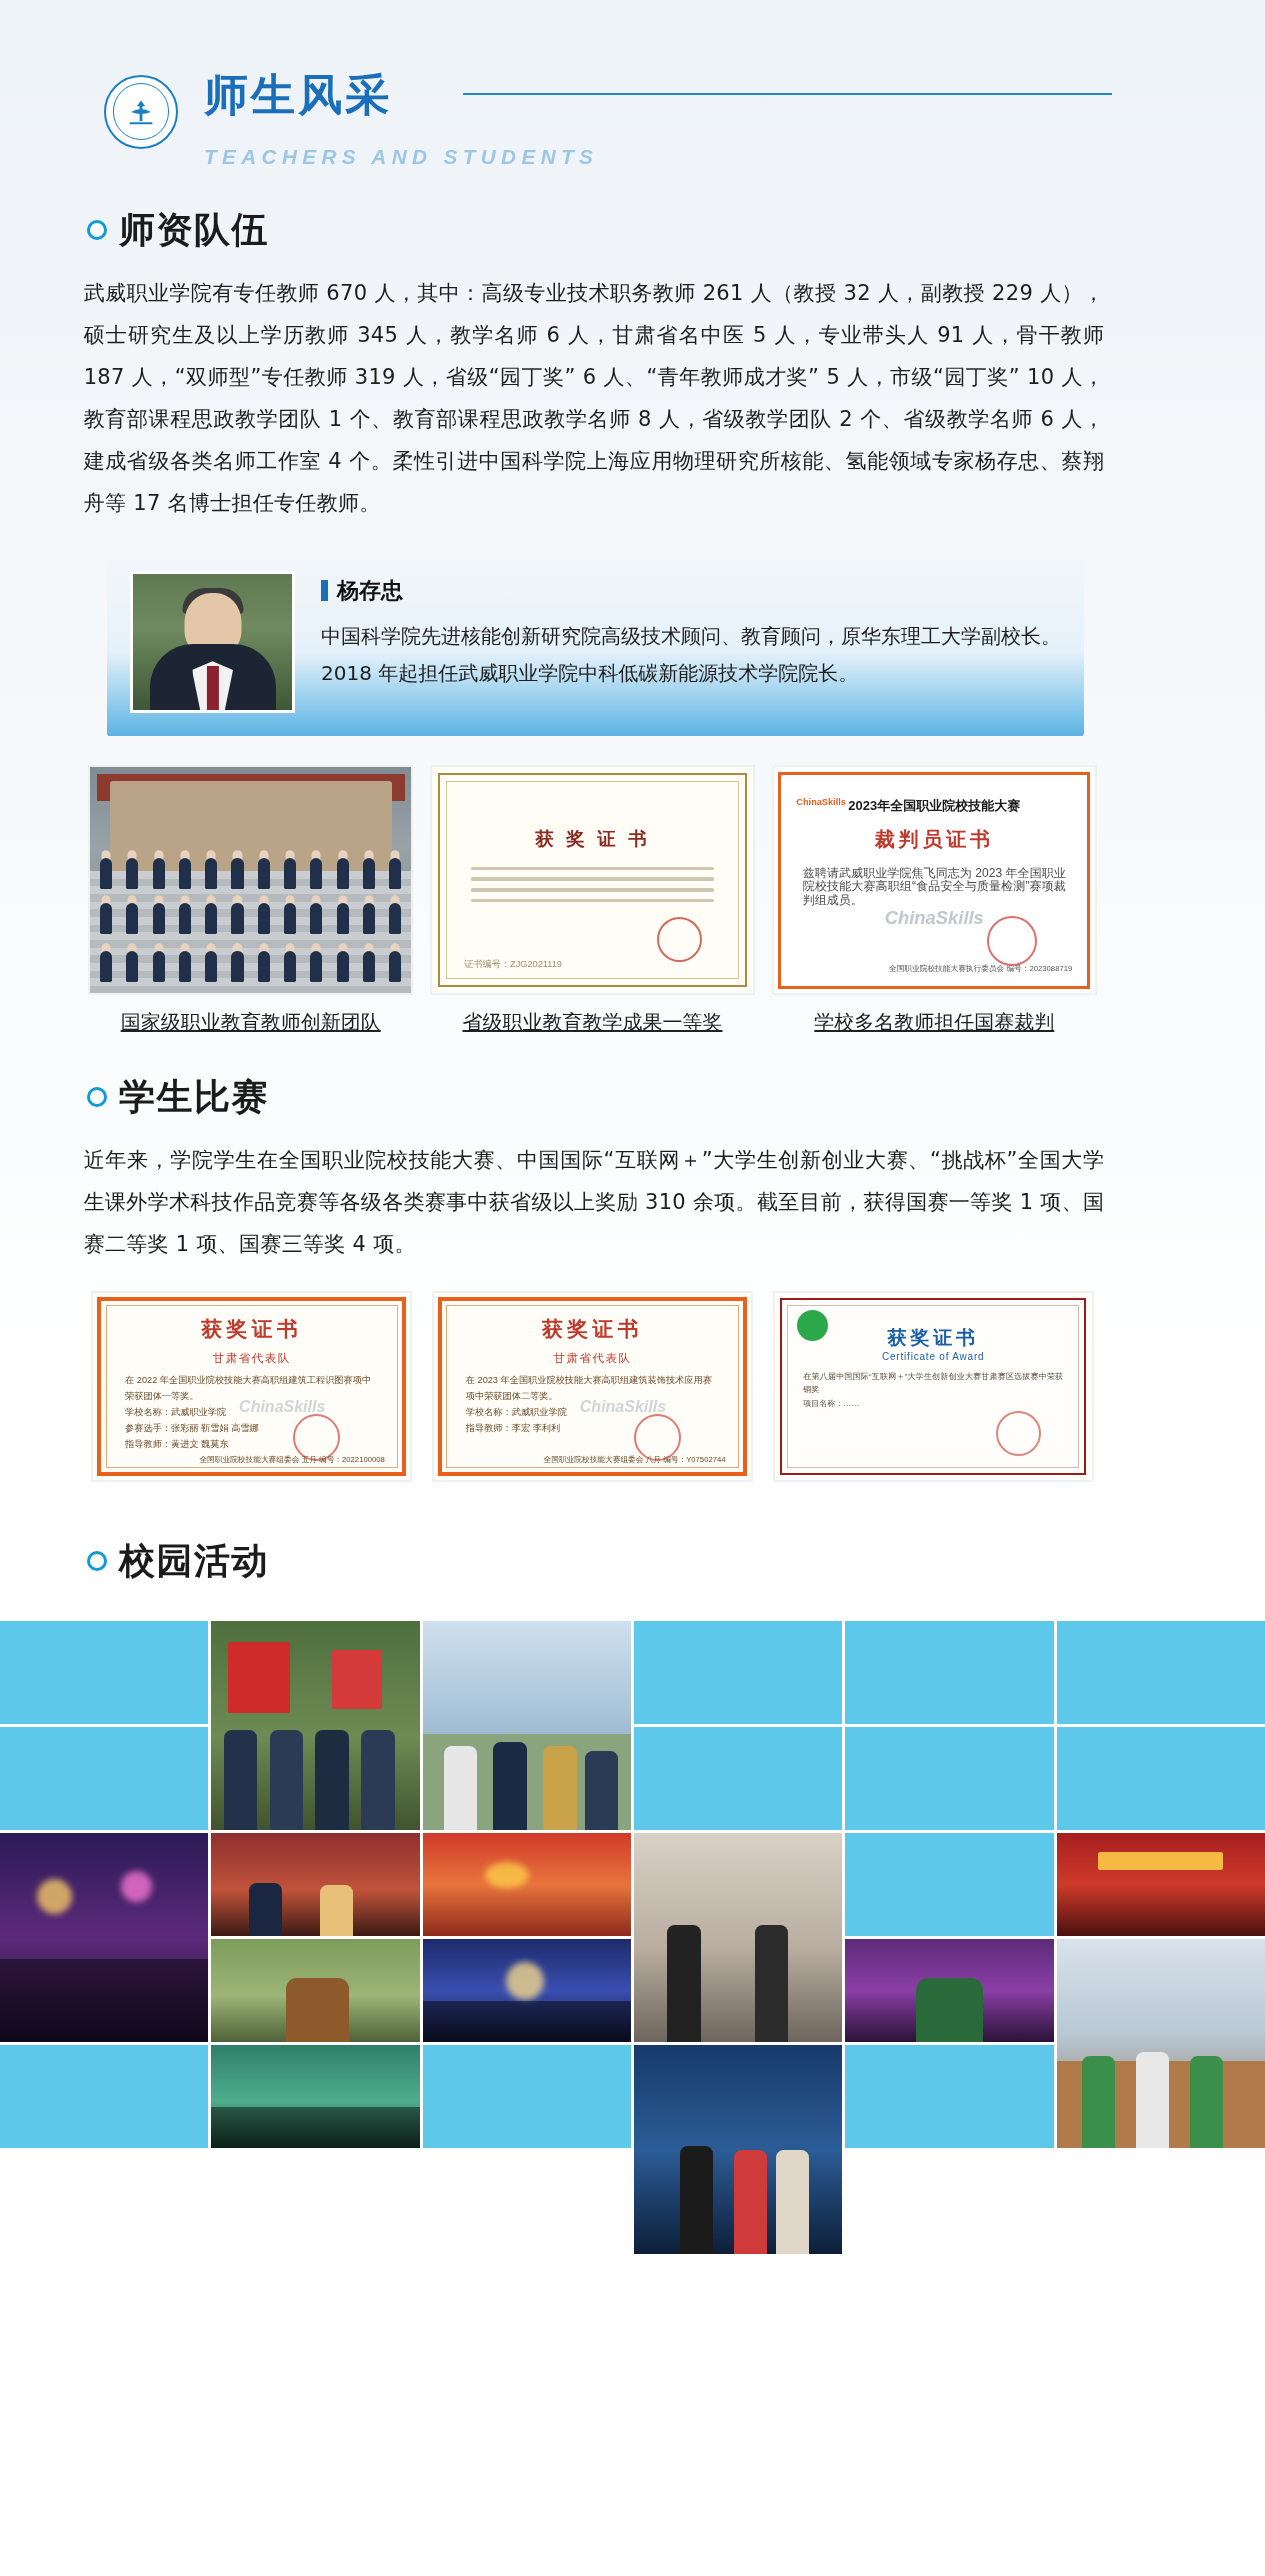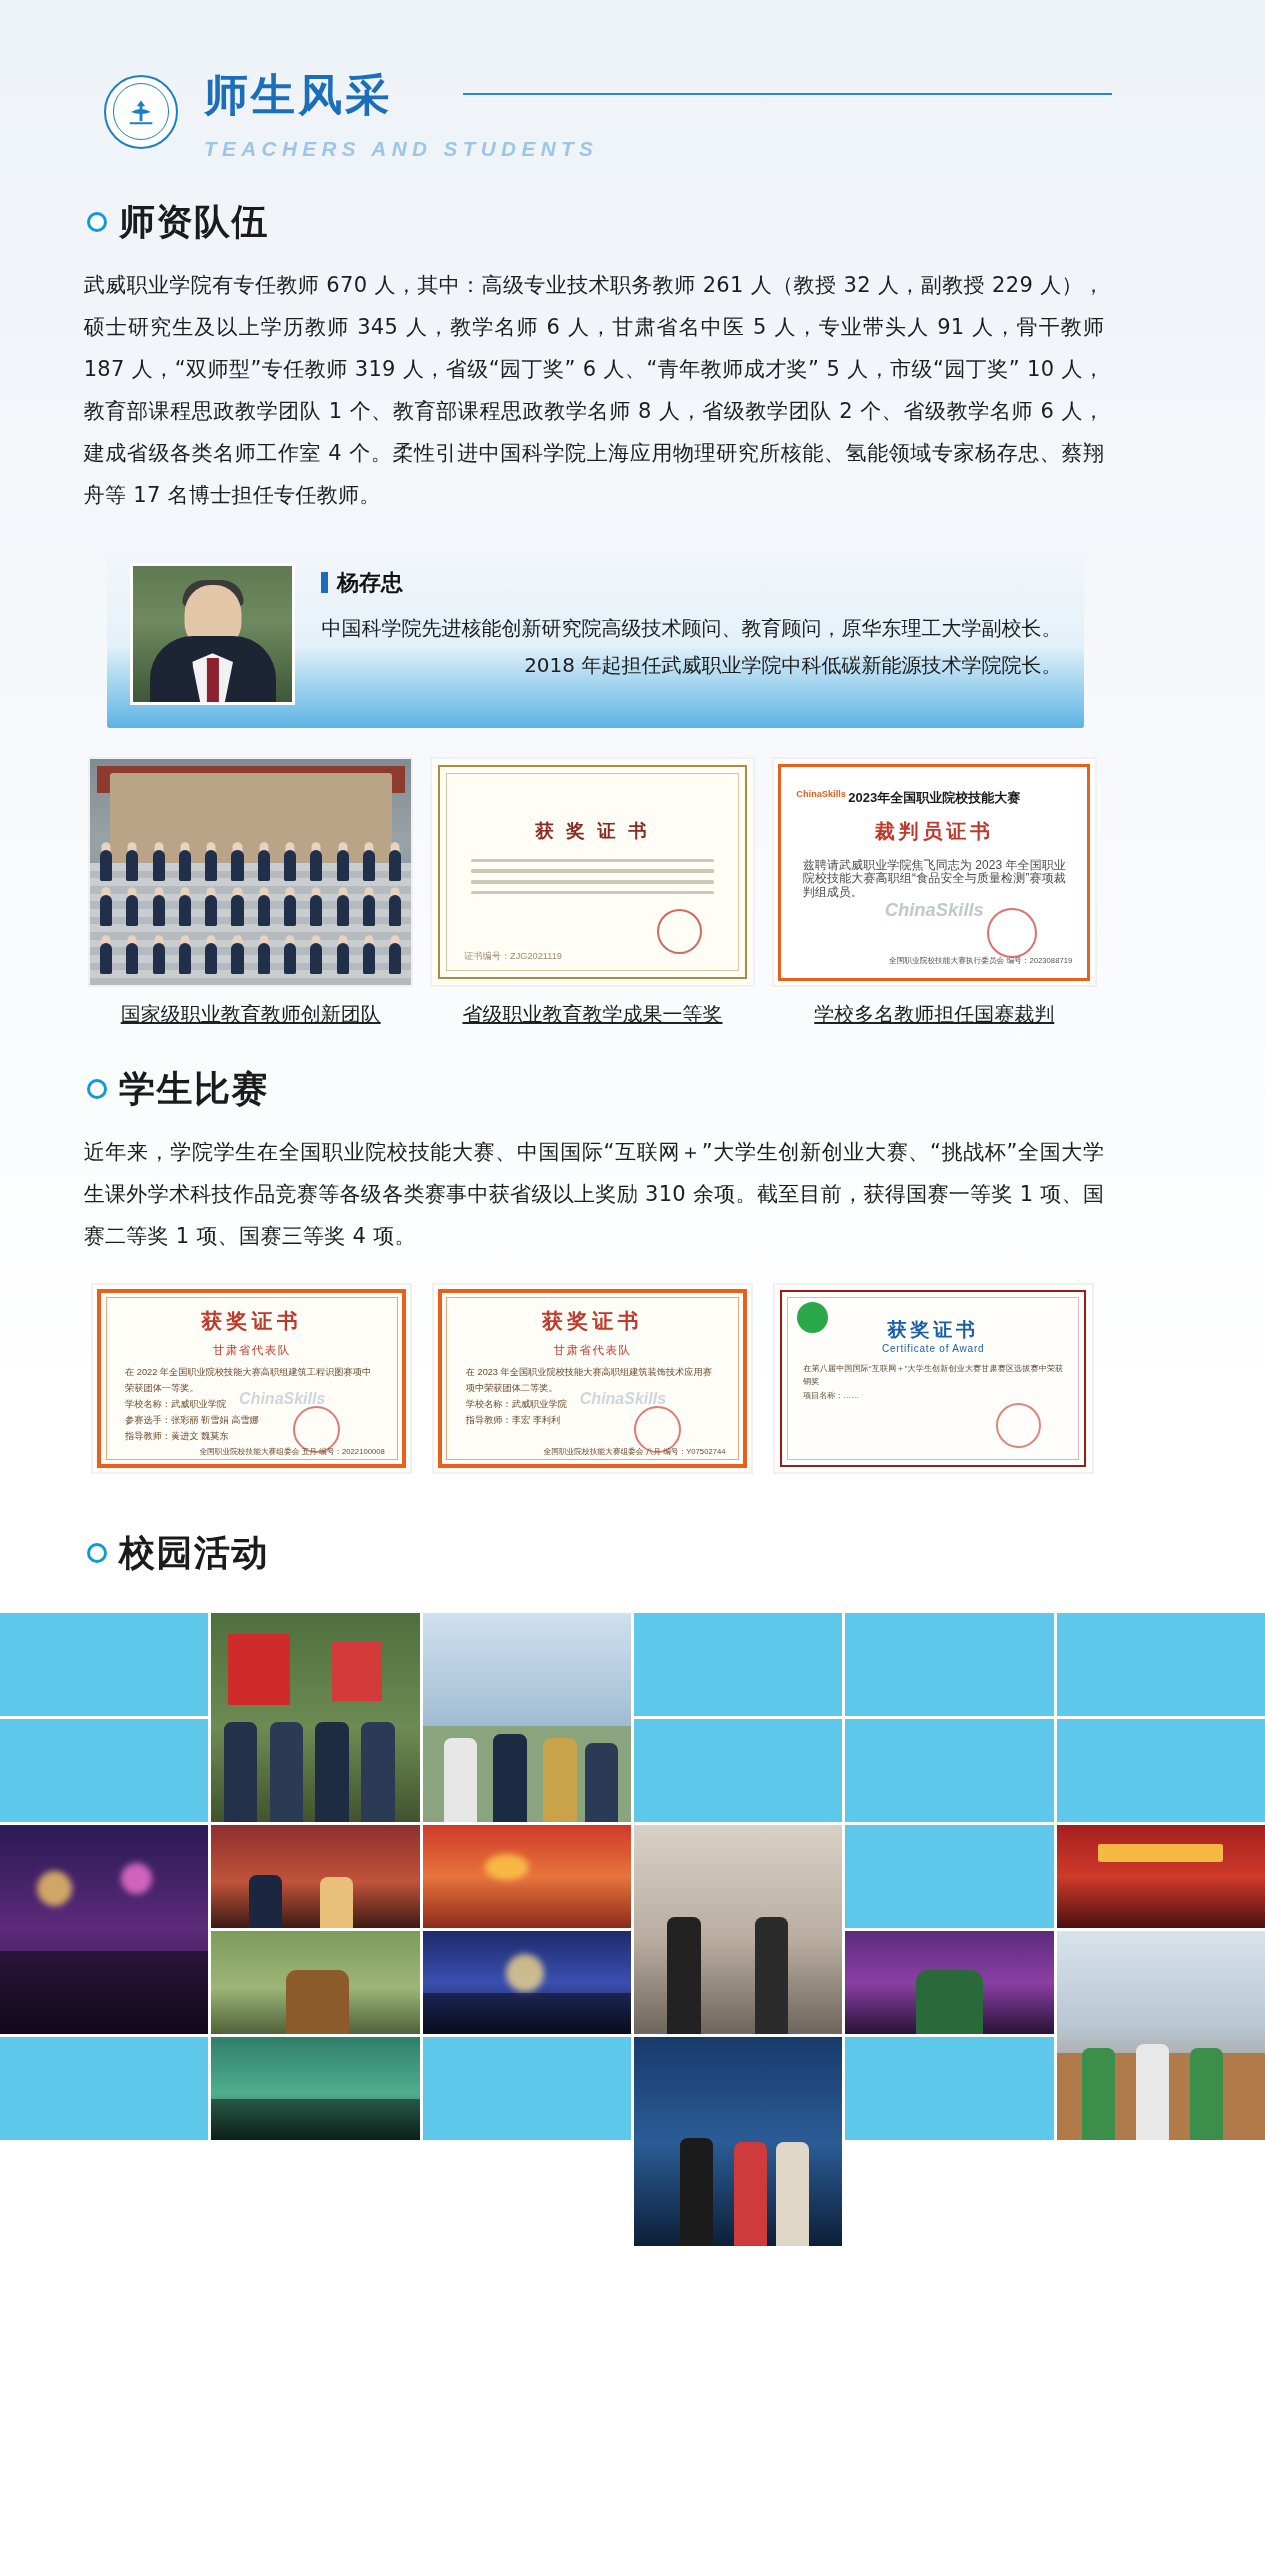--- a/index.html
+++ b/index.html
@@ -53,21 +53,21 @@
   }
   .title-cn{
     font-size:44px;
     font-weight:bold;
     letter-spacing:3.1px;
     color:#1b6fba;
     line-height:1.15;
     font-family:"DejaVu Sans","Liberation Sans",sans-serif;
   }
   .title-en{
-    margin-top:16px;
+    margin-top:24px;
     font-size:20.7px;
     letter-spacing:5.4px;
     font-weight:bold;
     font-style:italic;
     color:#9cc6e6;
     font-family:"Liberation Sans",sans-serif;
   }
   .title-rule{
     position:absolute;
     left:259px;
@@ -148,21 +148,20 @@
     width:41px;height:49px;background:#f2f2f2;clip-path:polygon(50% 0,100% 18%,80% 100%,20% 100%,0 18%);
   }
   .profile-photo .tie{
     position:absolute;left:50%;bottom:0;transform:translateX(-50%);
     width:12.2px;height:44px;background:#8c2230;
   }
   .profile-text{
     margin-left:26px;
     padding-top:4.6px;
     flex:1;
-    text-align:right;
   }
   .profile-name{
     display:flex;align-items:center;
     font-size:22px;font-weight:bold;color:#111;
     margin-bottom:12.2px;
     font-family:"DejaVu Sans","Liberation Sans",sans-serif;
   }
   .name-bar{
     width:6.9px;height:21.4px;background:#1b6fba;margin-right:9.2px;flex:0 0 6.9px;
   }

